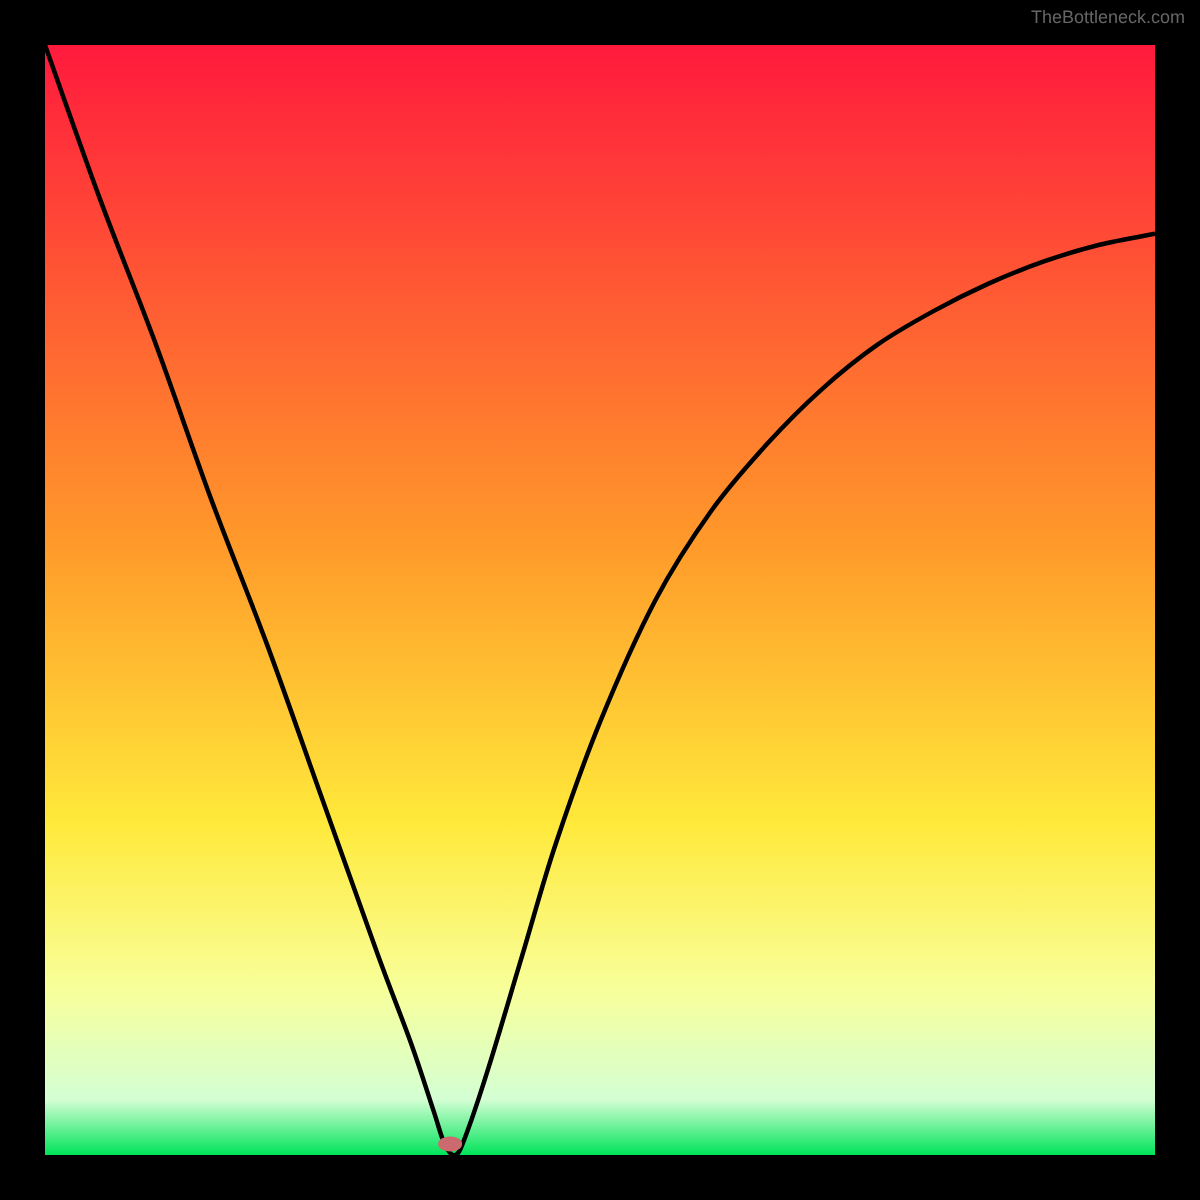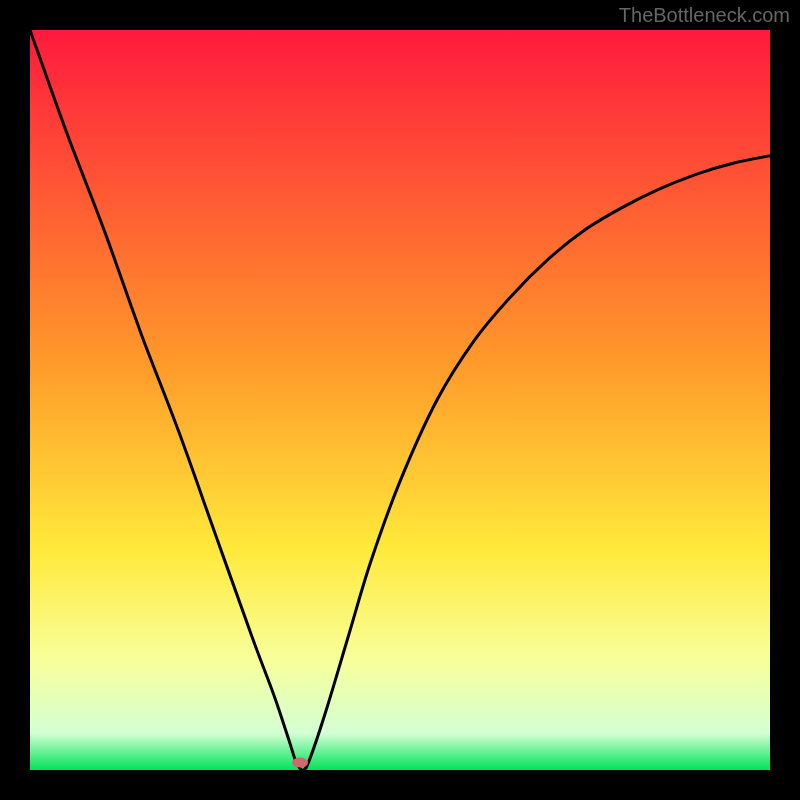--- a/index.html
+++ b/index.html
@@ -9,21 +9,21 @@
     height: 800px;
     background: #000;
     font-family: Arial, Helvetica, sans-serif;
     position: relative;
   }
   .watermark {
     position: absolute;
     top: 4px;
     right: 10px;
     color: #666;
-    font-size: 20px;
+    font-size: 12px;
     font-weight: 500;
     z-index: 10;
   }
   .plot-frame {
     position: absolute;
     top: 30px;
     left: 30px;
     width: 740px;
     height: 740px;
     background: #000;

